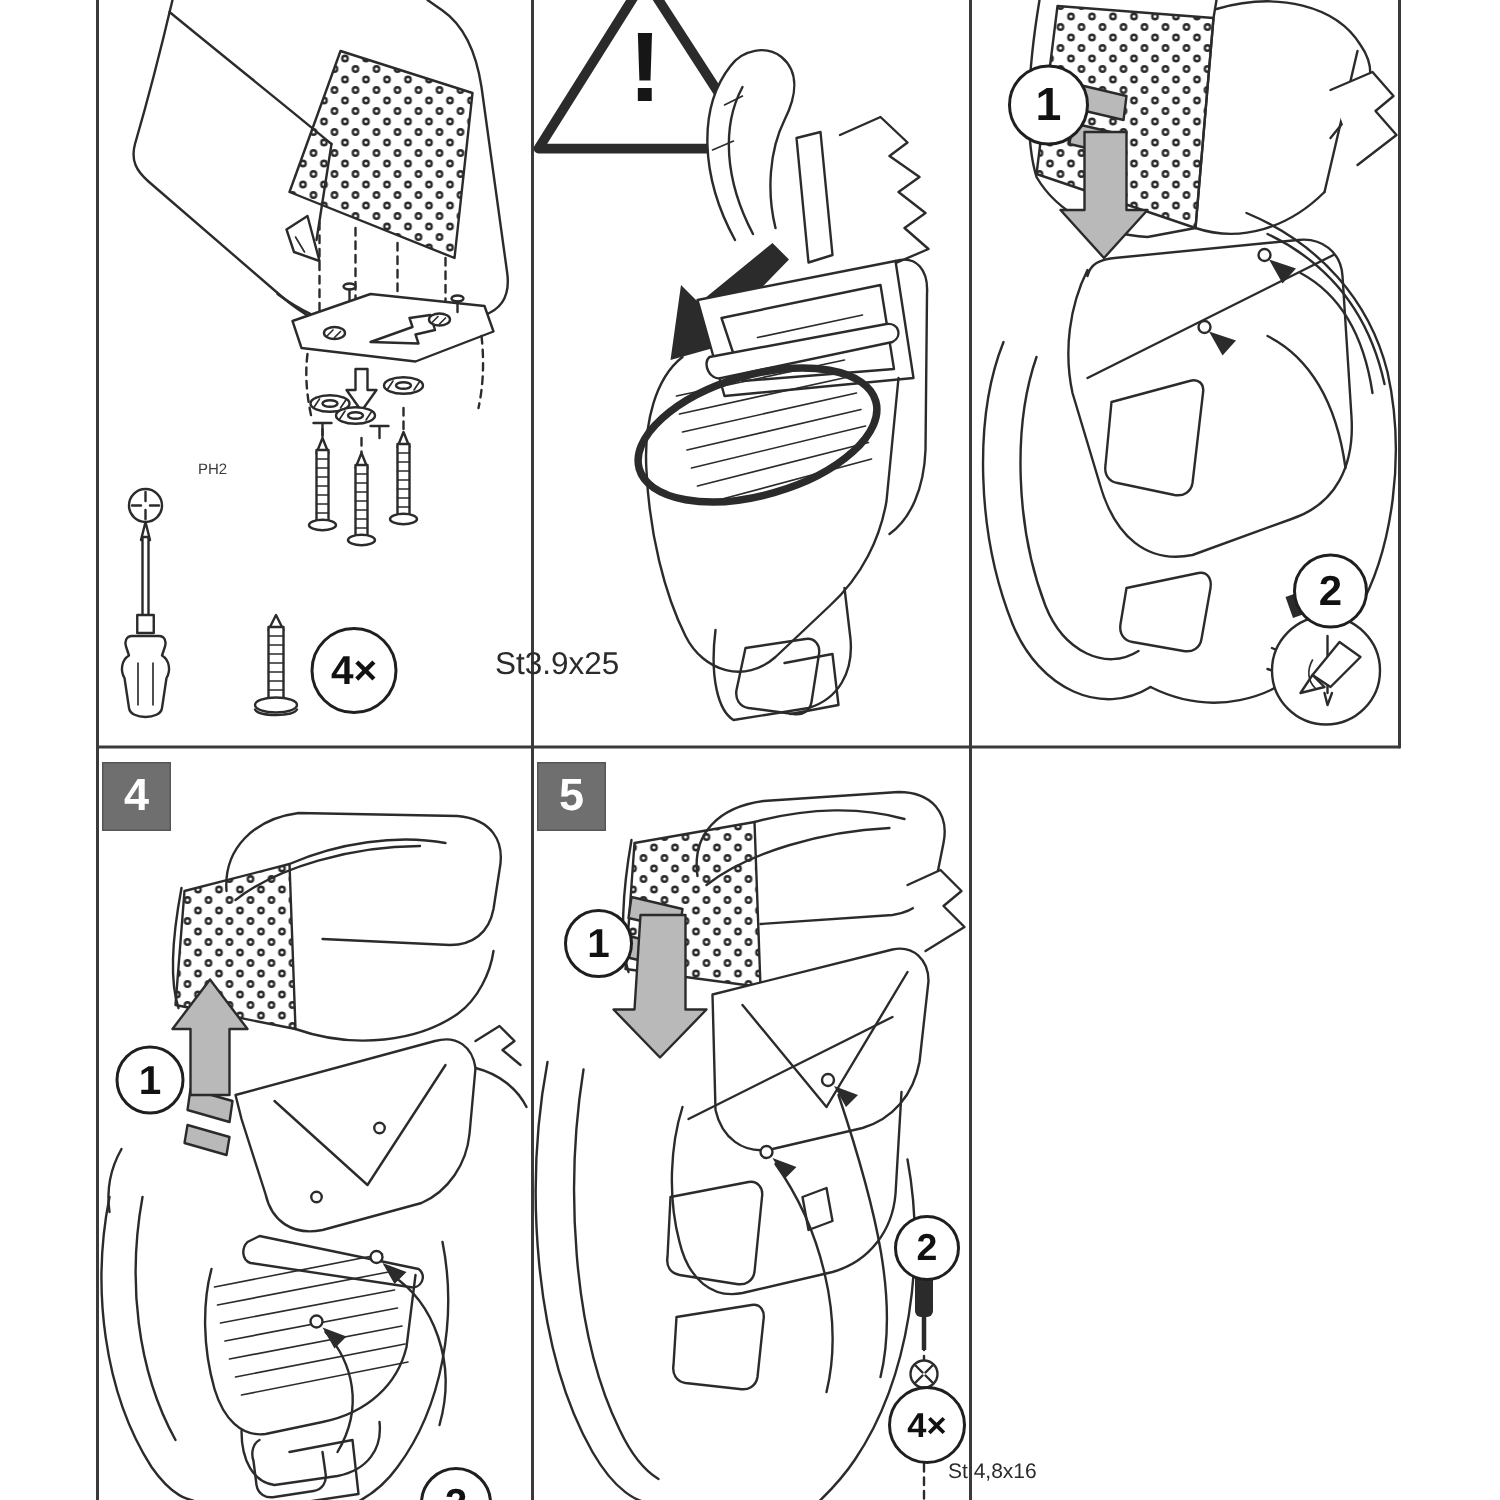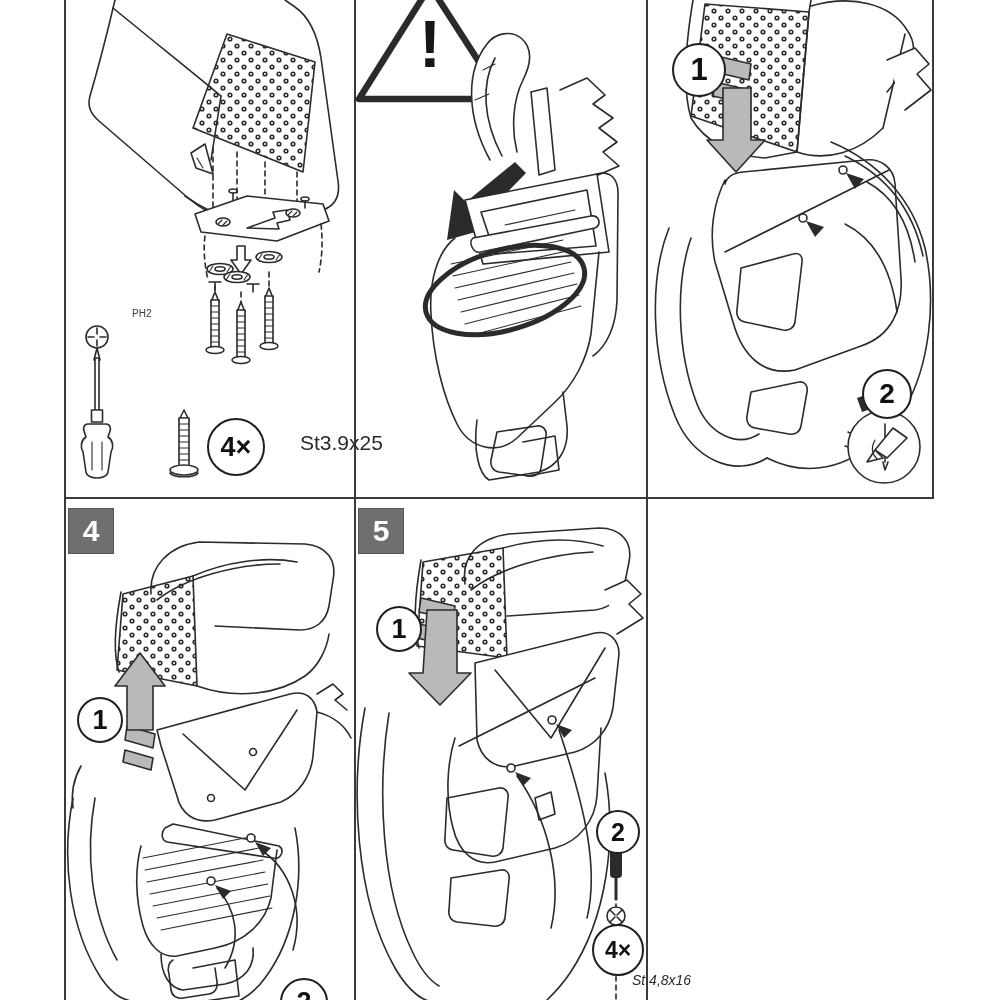--- a/index.html
+++ b/index.html
@@ -285,35 +285,35 @@
     </g>
   </g>
 </svg>
 
 <div class="bang" style="left:403px;top:2px;width:54px;font-size:66px;line-height:1.3;">!</div>
 
 <div class="lbl" style="left:84px;top:308px;font-size:10px;color:#3a3a3a;">PH2</div>
 
 <div class="callout" style="left:207px;top:418px;width:54px;height:54px;font-size:27px;">4×</div>
 
-<div class="lbl" style="left:252px;top:431px;font-size:21px;">St3.9x25</div>
+<div class="lbl" style="left:282px;top:431px;font-size:21px;">St3.9x25</div>
 
 <div class="callout" style="left:672px;top:43px;width:50px;height:50px;font-size:31px;">1</div>
 
 <div class="callout" style="left:862px;top:369px;width:46px;height:46px;font-size:28px;">2</div>
 
 <div class="badge" style="left:68px;top:508px;">4</div>
 
 <div class="callout" style="left:77px;top:697px;width:42px;height:42px;font-size:27px;">1</div>
 
 <div class="callout" style="left:280px;top:978px;width:44px;height:44px;font-size:27px;">2</div>
 
 <div class="badge" style="left:358px;top:508px;">5</div>
 
 <div class="callout" style="left:376px;top:606px;width:42px;height:42px;font-size:27px;">1</div>
 
 <div class="callout" style="left:596px;top:810px;width:40px;height:40px;font-size:25px;">2</div>
 
 <div class="callout" style="left:592px;top:924px;width:48px;height:48px;font-size:23px;">4×</div>
 
-<div class="lbl" style="left:584px;top:972px;font-size:14px;font-style:italic;">St 4,8x16</div>
+<div class="lbl" style="left:584px;top:972px;font-size:14px;">St 4,8x16</div>
 
 </div>
 
 </body></html>

